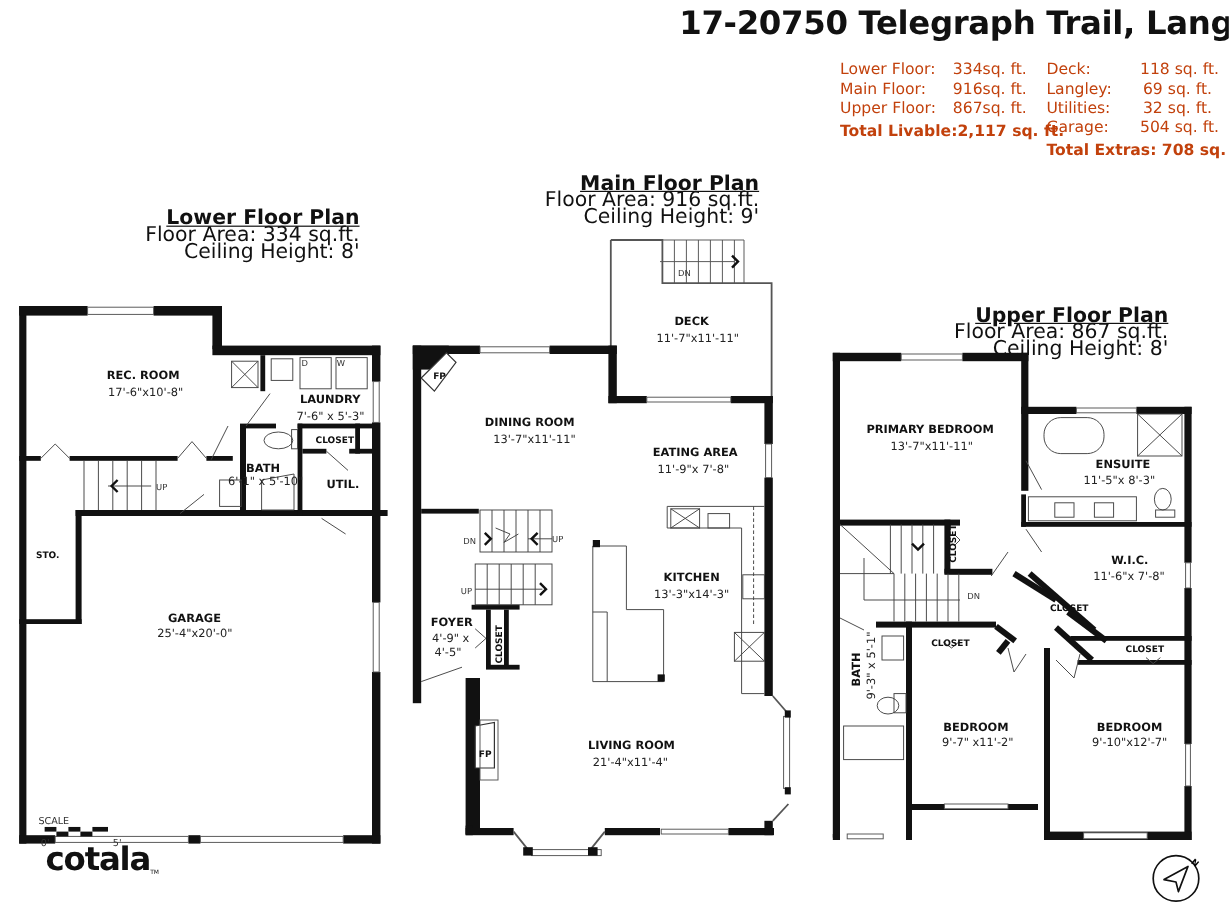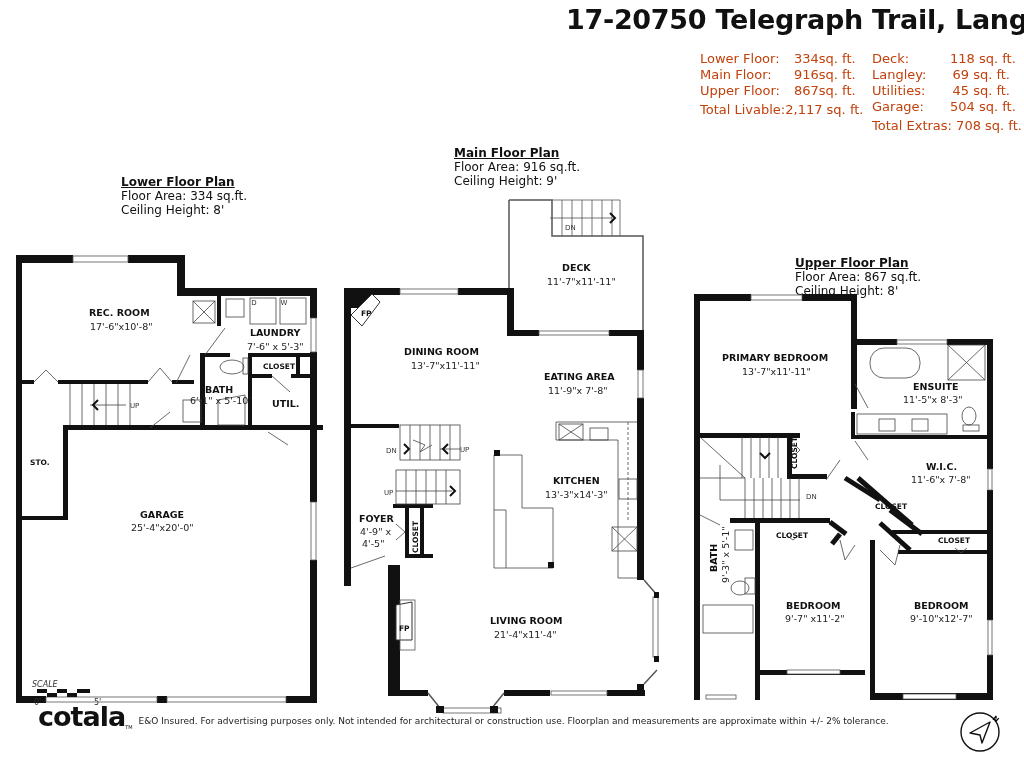--- a/index.html
+++ b/index.html
@@ -2,28 +2,28 @@
 <html><head>
 <meta charset="utf-8">
 <style>
   html, body { margin:0; padding:0; background:#ffffff; }
   body { width:1024px; height:768px; position:relative; overflow:hidden; font-family:"DejaVu Sans", "Liberation Sans", sans-serif; color:#111; }
   .title { position:absolute; left:566px; top:4px; font-size:27px; font-weight:bold; letter-spacing:-0.3px; white-space:nowrap; color:#111; }
   .stats { position:absolute; top:51px; font-size:13px; line-height:16px; color:#c2410c; }
   .stats .row { display:flex; white-space:nowrap; }
   .stats .lbl { display:inline-block; }
   .stats .val { display:inline-block; text-align:right; }
-  .stats .tot { font-weight:normal; margin-top:3px; }
+  .stats .tot { font-weight:bold; margin-top:3px; }
   .stats-left { left:700px; }
   .stats-left .lbl { width:94px; }
   .stats-left .val { width:60px; }
   .stats-right { left:872px; }
   .stats-right .lbl { width:78px; }
   .stats-right .val { width:60px; }
-  .plan-head { position:absolute; font-size:12px; line-height:14px; white-space:nowrap; }
+  .plan-head { position:absolute; font-size:17px; line-height:14px; white-space:nowrap;text-align:right; }
   .plan-head .ph-title { font-weight:bold; text-decoration:underline; }
   svg.plans { position:absolute; left:0; top:0; }
   .rl { font-family:"DejaVu Sans", sans-serif; font-weight:bold; font-size:9.5px; fill:#111; }
   .rd { font-family:"DejaVu Sans", sans-serif; font-size:9.5px; fill:#222; }
   .sm { font-family:"DejaVu Sans", sans-serif; font-weight:bold; font-size:7.5px; fill:#111; }
   .tiny { font-family:"DejaVu Sans", sans-serif; font-size:7px; fill:#333; }
   .footer { position:absolute; left:38px; top:704px; display:flex; align-items:flex-end; }
   .logo { font-size:27px; font-weight:bold; letter-spacing:-1px; line-height:26px; color:#111; }
   .logo-tm { font-size:5px; margin-right:6px; }
   .disclaimer { font-size:9px; color:#222; margin-bottom:4px; white-space:nowrap; }
@@ -58,21 +58,21 @@
   <div class="row">
       <span class="lbl">Deck:</span>
       <span class="val">118 sq. ft.</span>
     </div>
   <div class="row">
       <span class="lbl">Langley:</span>
       <span class="val">69 sq. ft.</span>
     </div>
   <div class="row">
       <span class="lbl">Utilities:</span>
-      <span class="val">45 sq. ft.</span>
+      <span class="val">32 sq. ft.</span>
     </div>
   <div class="row">
       <span class="lbl">Garage:</span>
       <span class="val">504 sq. ft.</span>
     </div>
   <div class="row tot"><span>Total Extras:</span>&nbsp;<span>708 sq. ft.</span></div>
 </div>
 
 <div class="plan-head" style="left:121px; top:175px;">
   <div class="ph-title">Lower Floor Plan</div>
@@ -419,35 +419,34 @@
     <text x="717" y="572" class="rl" transform="rotate(-90 717 572)">BATH</text>
     <text x="729" y="583" class="rd" transform="rotate(-90 729 583)">9'-3" x 5'-1"</text>
     <text x="786" y="609" class="rl">BEDROOM</text>
     <text x="785" y="622" class="rd">9'-7" x11'-2"</text>
     <text x="914" y="609" class="rl">BEDROOM</text>
     <text x="910" y="622" class="rd">9'-10"x12'-7"</text>
   </g>
 </svg>
 
 <div class="scale">
-  <span class="scale-lbl" style="left:0; top:0;font-style:italic;">SCALE</span>
+  <span class="scale-lbl" style="left:0; top:0;">SCALE</span>
   <svg width="70" height="14" style="position:absolute; left:5px; top:9px;">
     <rect x="0" y="0" width="10" height="4" fill="#111"></rect>
     <rect x="10" y="4" width="10" height="4" fill="#111"></rect>
     <rect x="20" y="0" width="10" height="4" fill="#111"></rect>
     <rect x="30" y="4" width="10" height="4" fill="#111"></rect>
     <rect x="40" y="0" width="13" height="4" fill="#111"></rect>
   </svg>
   <span class="scale-lbl" style="left:2px; top:18px;">0'</span>
   <span class="scale-lbl" style="left:62px; top:18px;">5'</span>
 </div>
 
 <div class="footer">
   <span class="logo">cotala</span>
   <span class="logo-tm">TM</span>
-  <span class="disclaimer">E&amp;O Insured. For advertising purposes only. Not intended for architectural or construction use. Floorplan and measurements are approximate within +/- 2% tolerance.</span>
 </div>
 
 <svg class="compass" width="50" height="50" viewBox="0 0 50 50">
   <circle cx="22" cy="25" r="19" fill="none" stroke="#111" stroke-width="1.4"></circle>
   <polygon points="12,26 32,15 24,36 22,28" fill="none" stroke="#111" stroke-width="1.4" stroke-linejoin="round"></polygon>
   <text x="34" y="12" font-size="7" font-weight="bold" font-family="DejaVu Sans, sans-serif" transform="rotate(40 34 12)">N</text>
 </svg>
 
 </body></html>

